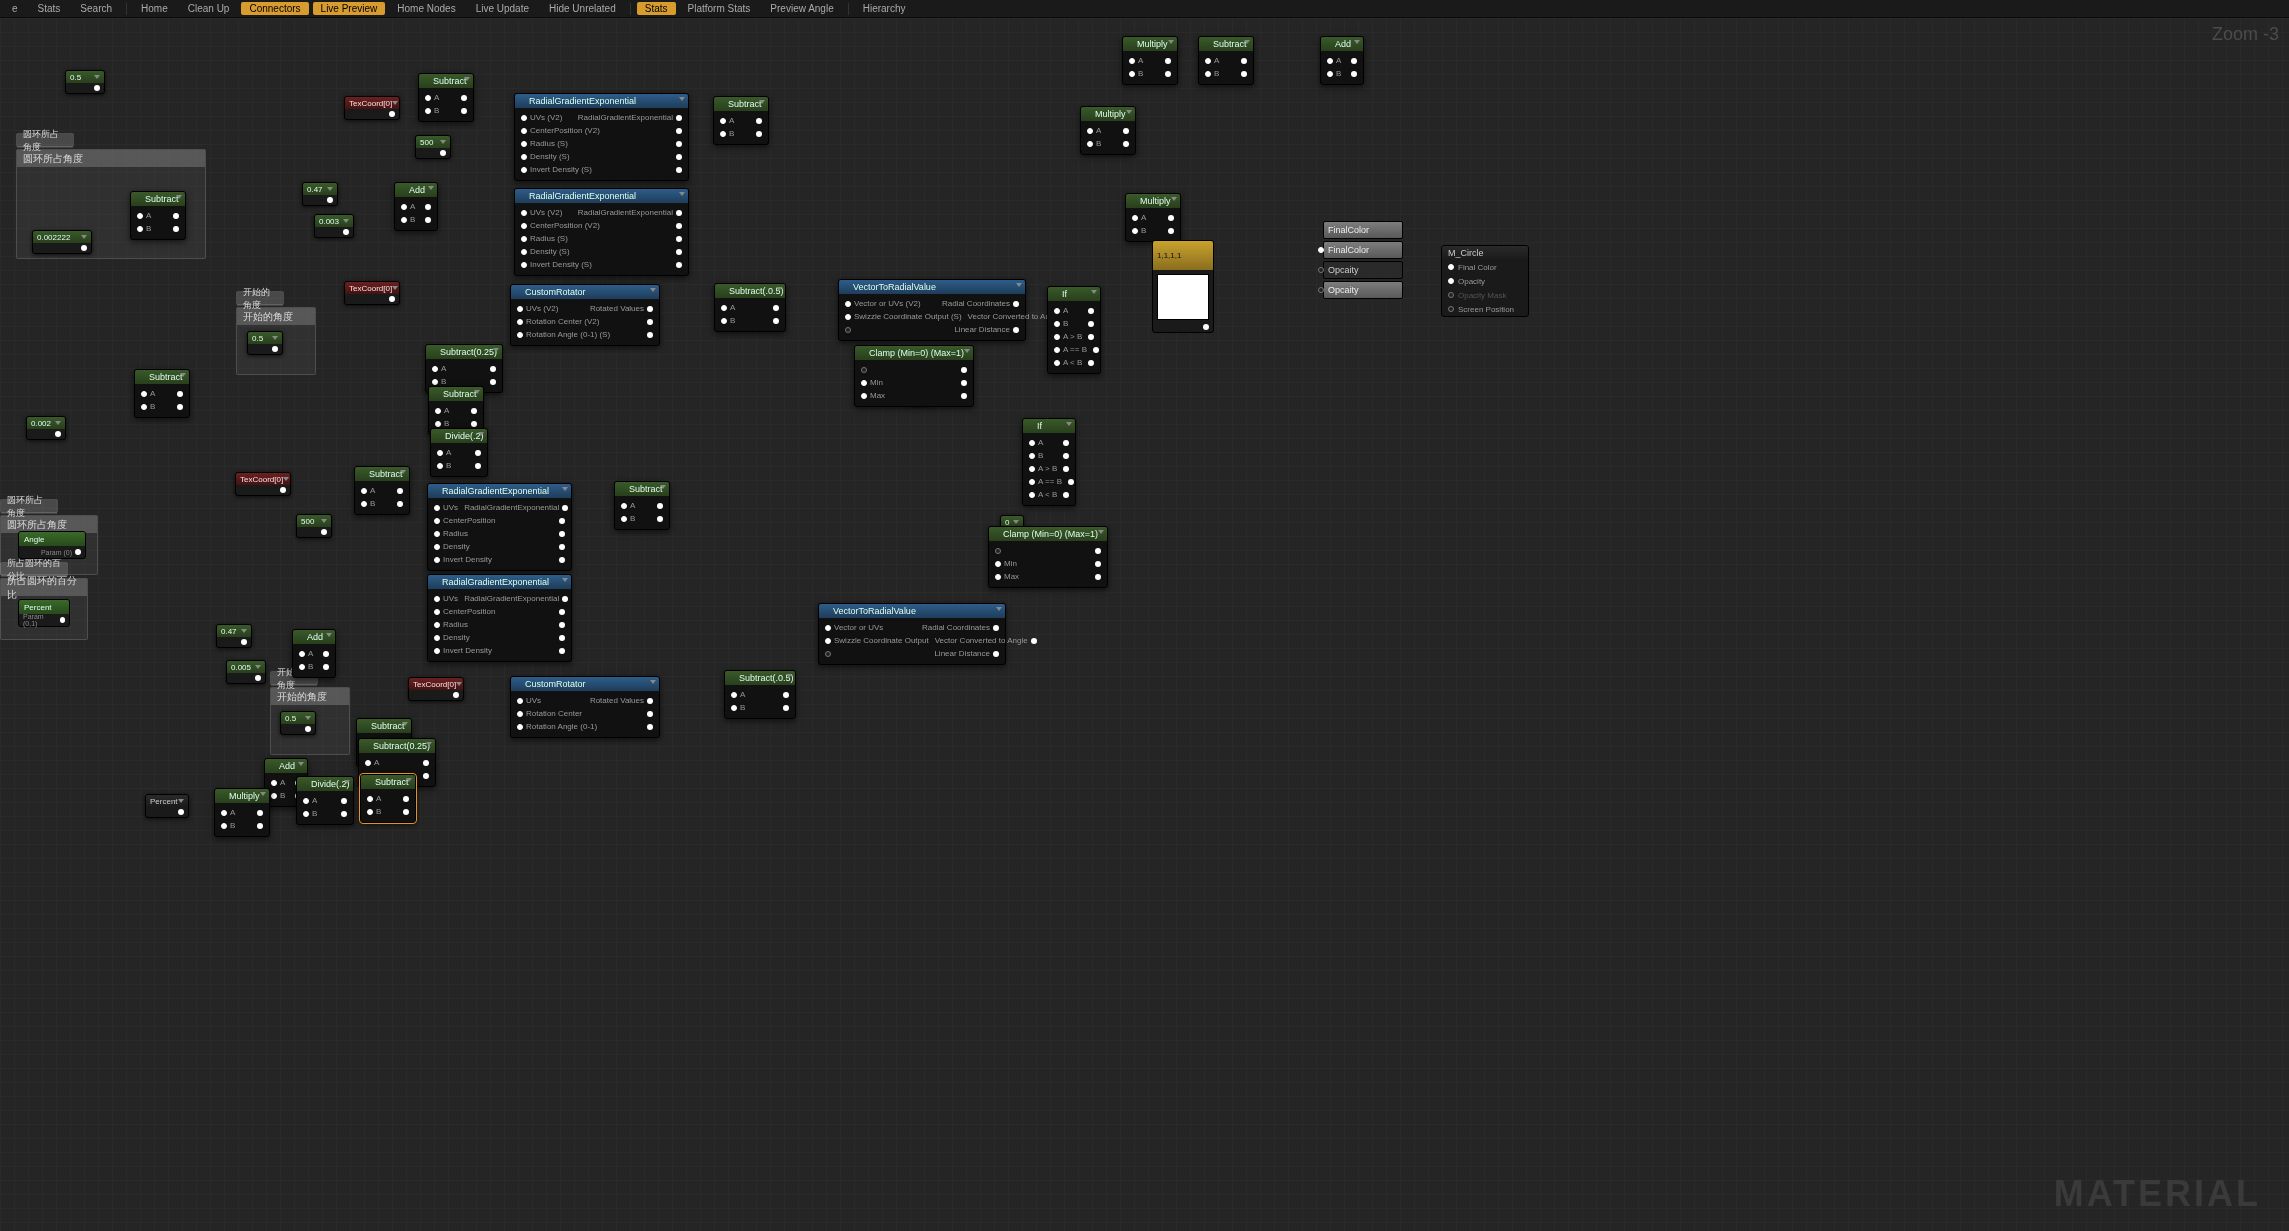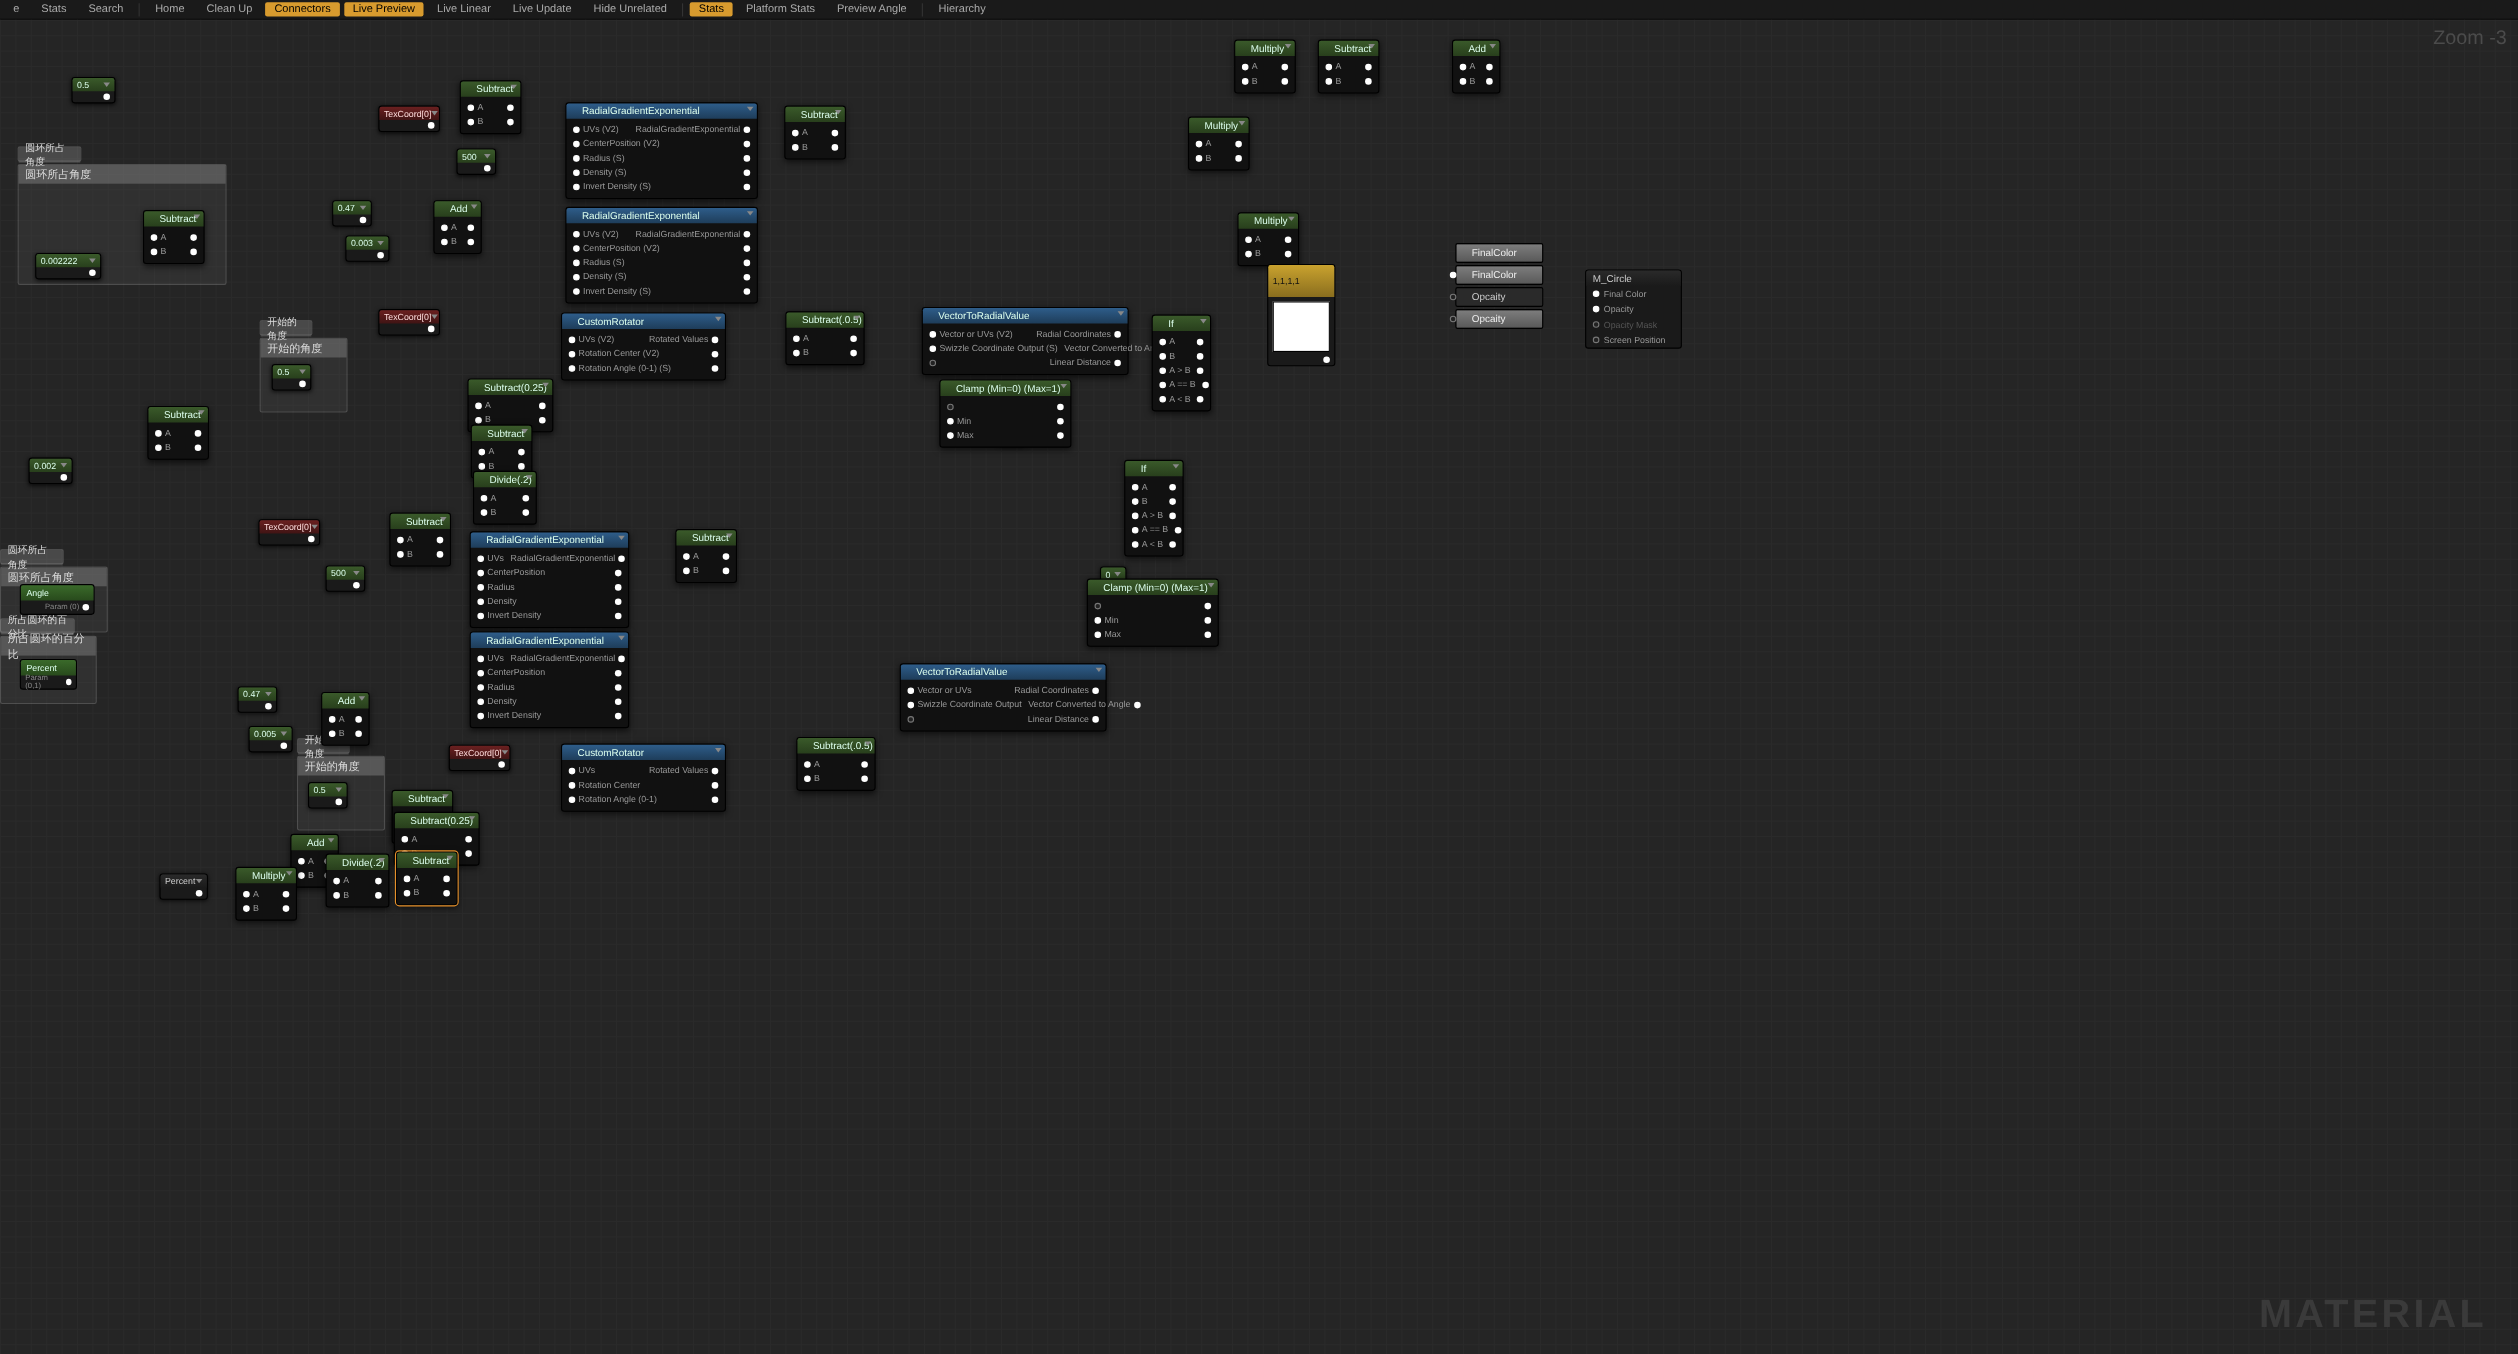--- a/index.html
+++ b/index.html
@@ -53,21 +53,21 @@
 .param .pbody{height:12px;display:flex;align-items:center;justify-content:flex-end;padding:0 4px;font-size:7px;color:#888}
 
 
 .v4{position:absolute;background:#1a1a1a;border:1px solid #000;border-radius:3px}
 .v4 .vhdr{height:29px;background:linear-gradient(180deg,#c9a22e,#8a6e1e);color:#111;font-size:8px;display:flex;align-items:center;padding:0 4px;border-radius:2px 2px 0 0;justify-content:space-between}
 .v4 .vprev{margin:4px;width:52px;height:46px;background:#fff;border:1px solid #000}
 .v4 .vrow{font-size:8px;color:#999;padding:0 4px 2px;display:flex;justify-content:flex-end;align-items:center;gap:3px}
 
 
 .outstack{position:absolute;display:flex;flex-direction:column;gap:2px}
-.outstack .slot{height:18px;background:#2a2a2a;border:1px solid #000;border-radius:2px;font-size:9px;color:#ccc;display:flex;align-items:center;padding:0 14px;position:relative}
+.outstack .slot{height:18px;background:#2a2a2a;border:1px solid #000;border-radius:2px;font-size:9px;color:#ccc;display:flex;align-items:center;padding:0 4px;position:relative}
 .outstack .slot.hdr{background:linear-gradient(180deg,#7d7d7d,#595959);color:#eee}
 .outstack .slot .pin{position:absolute;left:-6px}
 
 
 .result{position:absolute;background:#1a1a1a;border:1px solid #000;border-radius:3px}
 .result .rhdr{height:14px;font-size:9px;display:flex;align-items:center;padding:0 6px;background:linear-gradient(180deg,#2a2a2a,#1a1a1a);border-radius:2px 2px 0 0;color:#ccc}
 .result .rrow{height:14px;font-size:8px;color:#999;display:flex;align-items:center;gap:4px;padding:0 6px}
 
 
 .sel{outline:1px solid #e5902a}
@@ -81,21 +81,21 @@
 
 <div class="toolbar">
   <span class="btn">e</span>
   <span class="btn">Stats</span>
   <span class="btn">Search</span>
   <span class="sep"></span>
   <span class="btn">Home</span>
   <span class="btn">Clean Up</span>
   <span class="btn active">Connectors</span>
   <span class="btn active">Live Preview</span>
-  <span class="btn">Live Linear</span>
+  <span class="btn">Home Nodes</span>
   <span class="btn">Live Update</span>
   <span class="btn">Hide Unrelated</span>
   <span class="sep"></span>
   <span class="btn active">Stats</span>
   <span class="btn">Platform Stats</span>
   <span class="btn">Preview Angle</span>
   <span class="sep"></span>
   <span class="btn">Hierarchy</span>
 </div>
 

